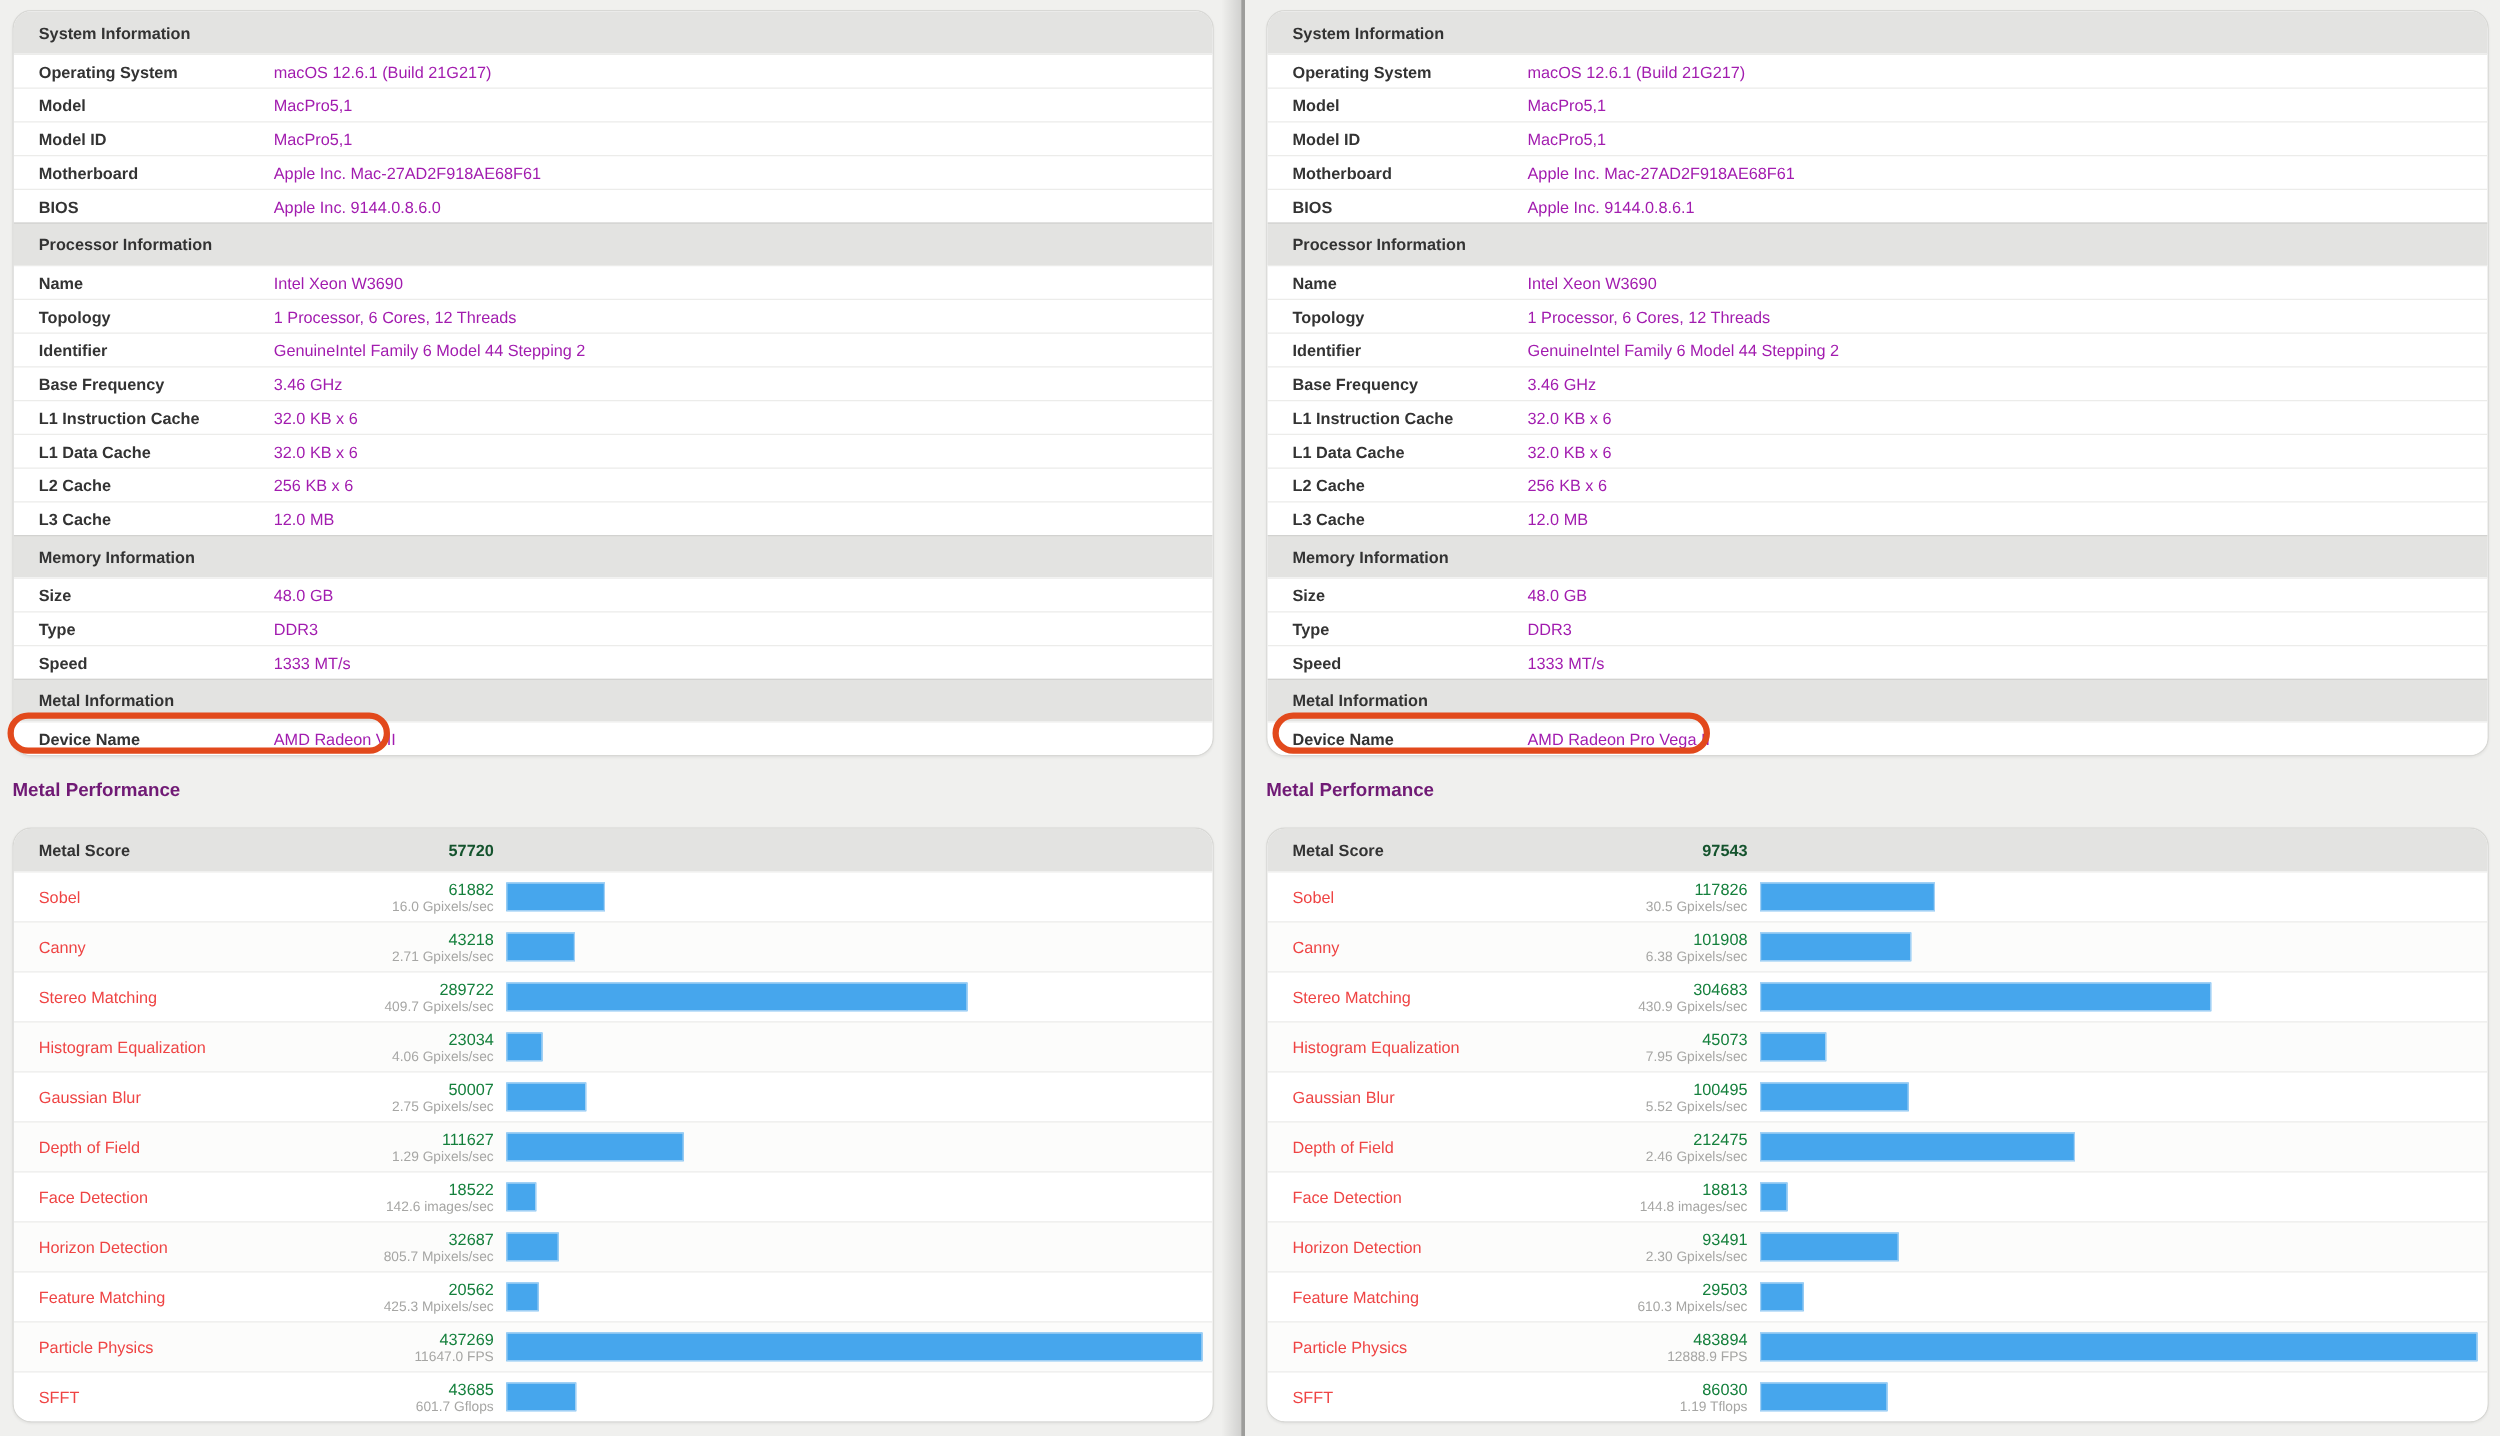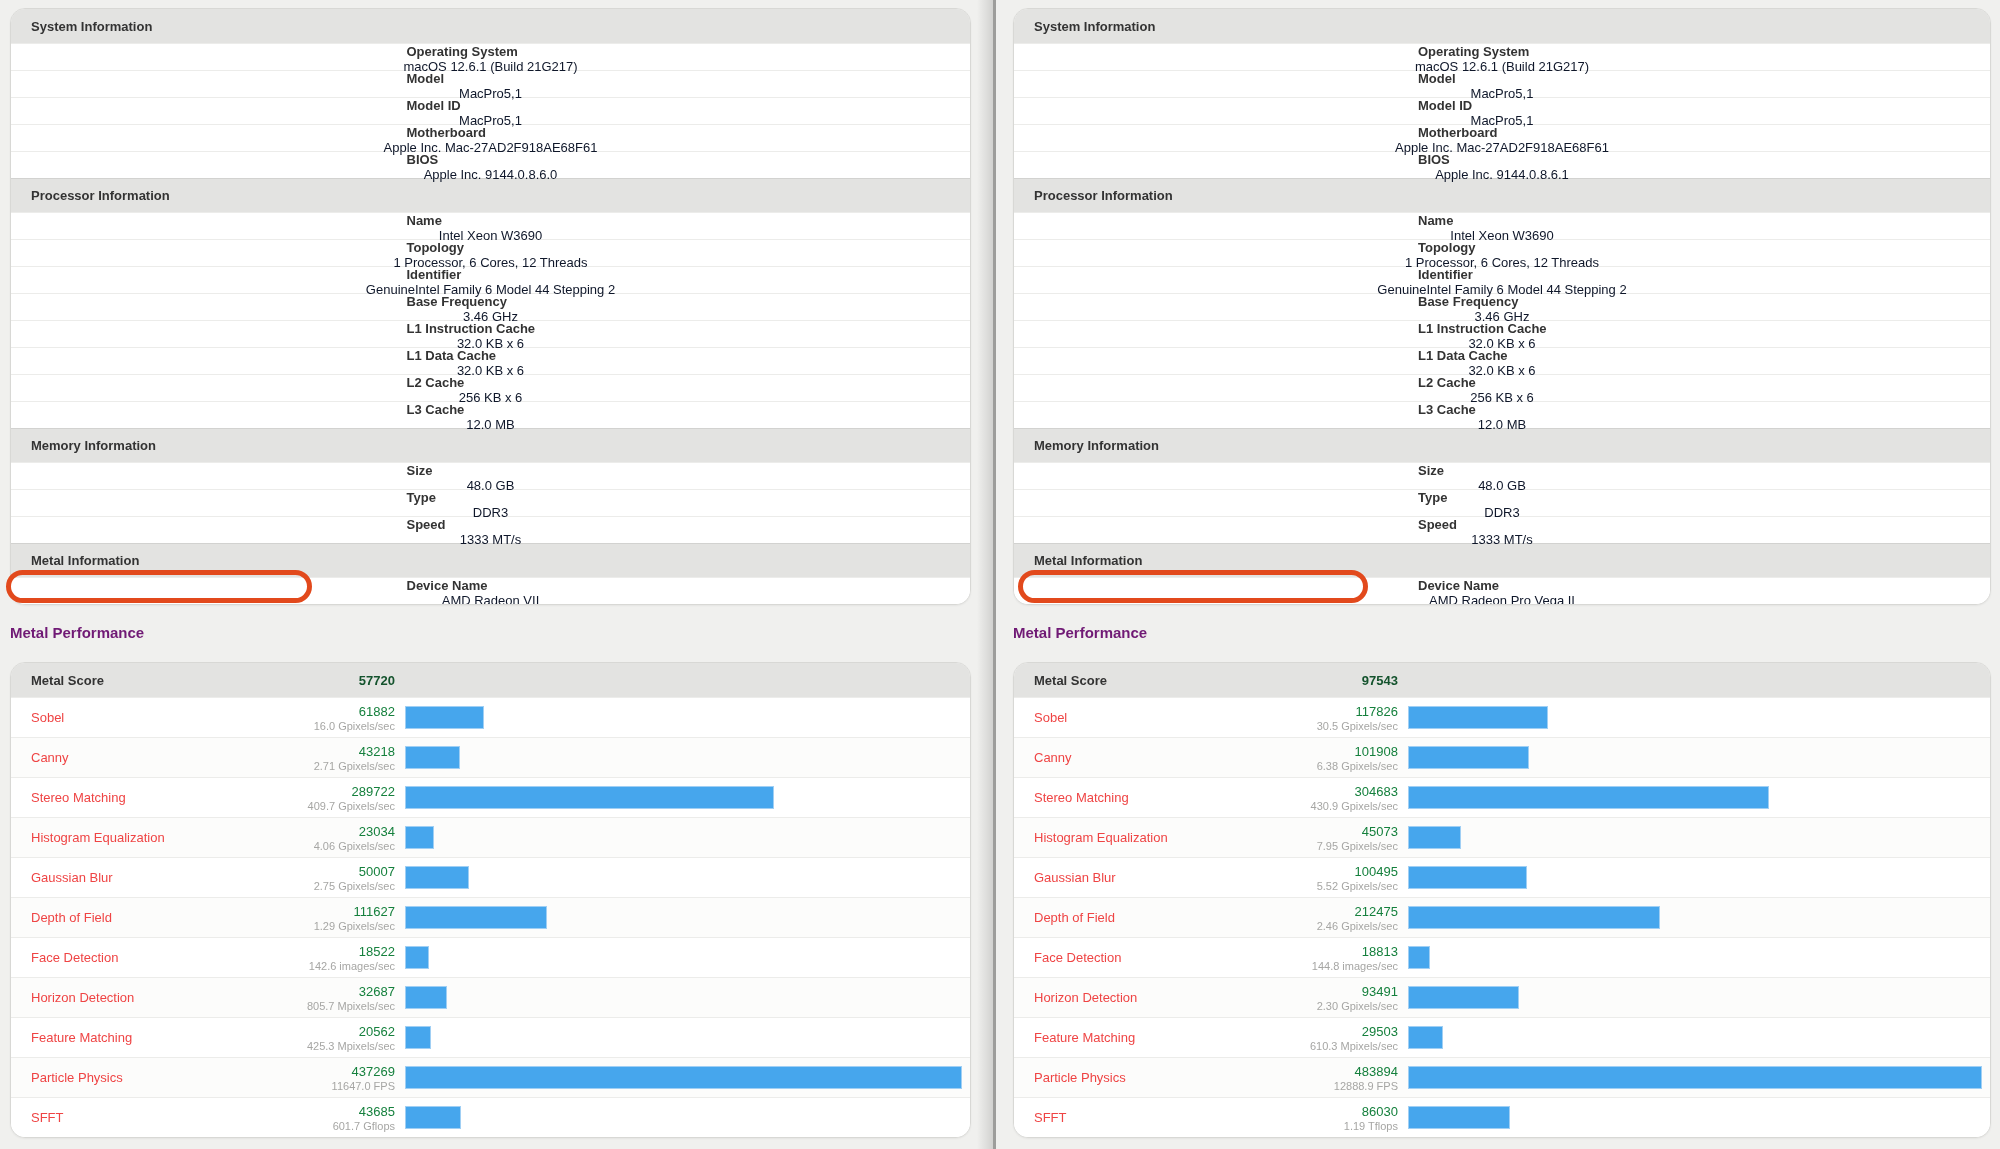--- a/index.html
+++ b/index.html
@@ -26,24 +26,24 @@
   .panel-right .perf-card{left:17px;width:978px;top:662px;}
 
   .sec-header{
     height:34px;box-sizing:border-box;background:#e3e3e1;color:#333;
     display:flex;align-items:center;padding:0 20px;
     font-size:13px;font-weight:bold;border-top:1px solid #d2d2d0;
   }
   .sec-header:first-child{border-top:none;}
   .info-row{
     height:27px;box-sizing:border-box;display:flex;align-items:center;
-    border-top:1px solid #ececea;font-size:13px;background:#fff;flex-direction:column;
+    border-top:1px solid #ececea;font-size:13px;background:#fff;
   }
   .info-key{width:188px;padding-left:20px;font-weight:bold;color:#333;flex:none;}
-  .info-val{color:#0f172a;}
+  .info-val{color:#a21caf;}
 
   .perf-title{
     position:absolute;top:624px;font-size:15px;font-weight:bold;color:#701a75;
   }
   .panel-left .perf-title{left:10px;}
   .panel-right .perf-title{left:17px;}
 
   .perf-header{
     position:relative;height:34px;box-sizing:border-box;background:#e3e3e1;
   }

